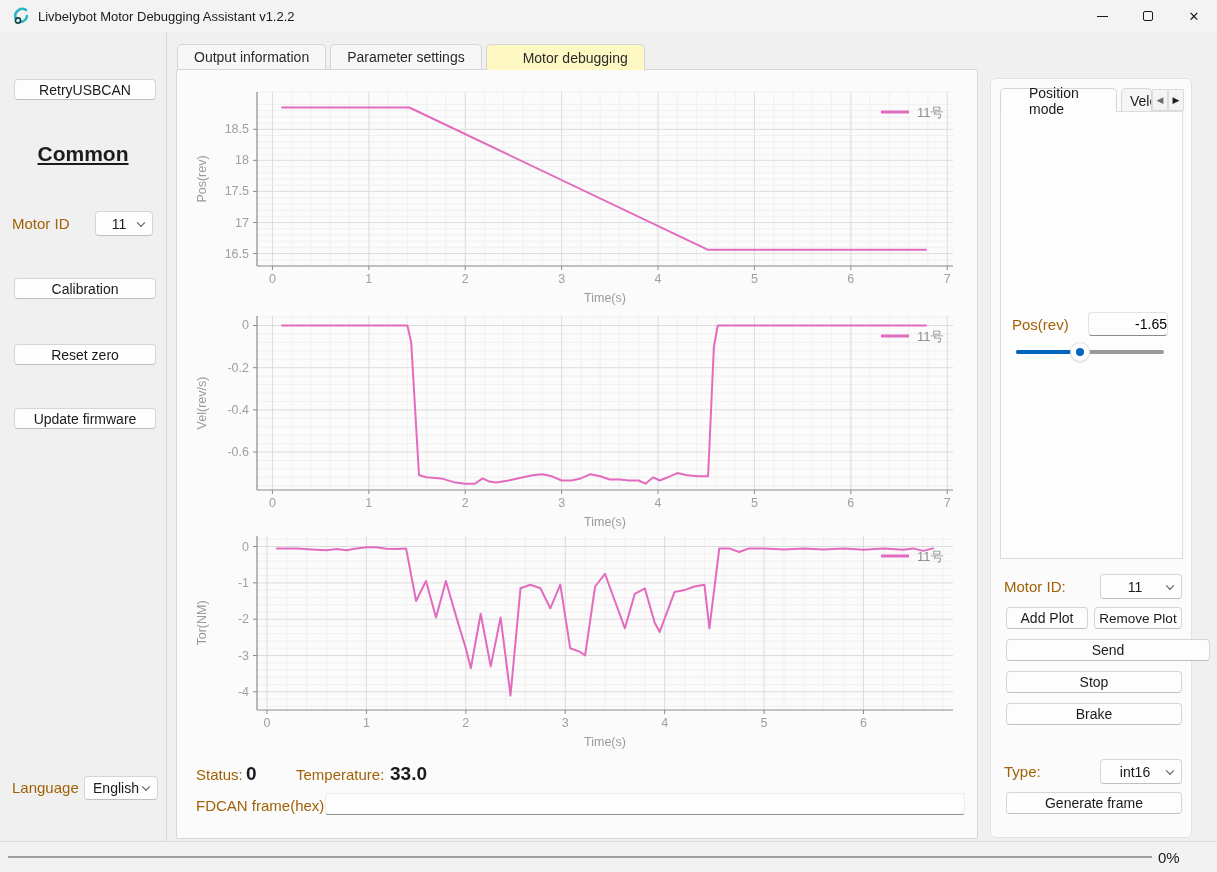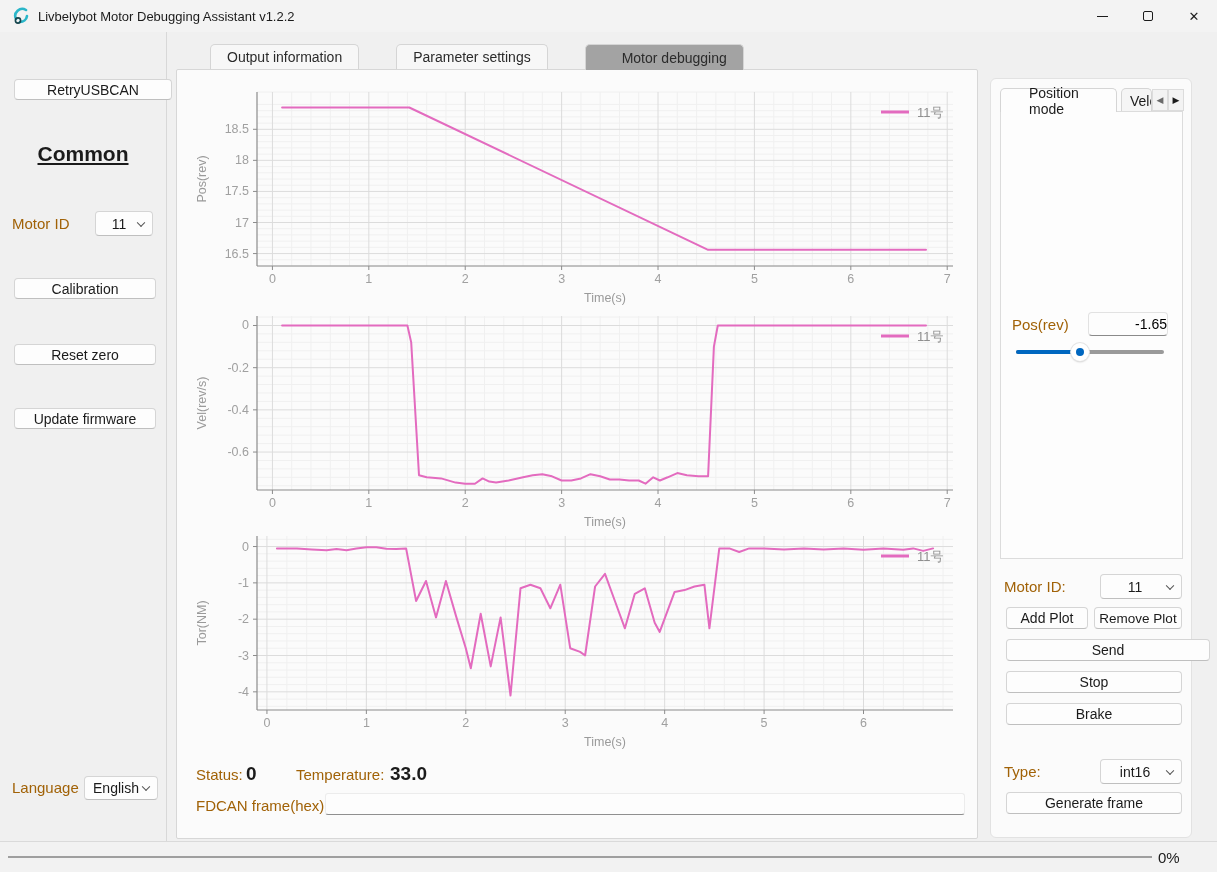--- a/index.html
+++ b/index.html
@@ -22,22 +22,22 @@
   .label15 { font-size:15px; color:#a16207; }
   #common-heading { left:0; top:142px; width:166px; text-align:center; font-size:21px; font-weight:bold; text-decoration:underline; }
   .select { background:#fdfdfd; border:1px solid #d5d5d5; border-bottom-color:#bfbfbf; border-radius:4px;
     font-size:14px; display:flex; align-items:center; justify-content:center; position:absolute; }
   .chevron { position:absolute; right:8px; top:50%; width:6px; height:6px; border-right:1.3px solid #555;
     border-bottom:1.3px solid #555; transform:translateY(-70%) rotate(45deg); }
 
   
   .tabbar { left:177px; top:44px; height:26px; display:flex; gap:4px; }
   .tab { padding:0 16px; height:25px; display:flex; align-items:center; font-size:14px; color:#2b2b2b;
-    background:#f7f7f7; border:1px solid #d5d5d5; border-bottom:none; border-radius:5px 5px 0 0;margin-left:33px; }
-  .tab.active { background:#a3a3a3; height:26px; position:relative; z-index:3;padding-left:36px; }
+    background:#f7f7f7; border:1px solid #d5d5d5; border-bottom:none; border-radius:5px 5px 0 0; }
+  .tab.active { background:#fef9c3; height:26px; position:relative; z-index:3;padding-left:36px; }
   #pane-main { left:176px; top:69px; width:802px; height:770px; background:#fbfbfb; border:1px solid #d7d7d7; border-radius:2px; }
   svg.chart { position:absolute; left:186px; width:782px; height:226px; }
 
   
   .big-val { font-size:19px; font-weight:bold; }
   #fdcan-input { left:325px; top:793px; width:640px; height:22px; background:#fdfdfd;
     border:1px solid #ececec; border-bottom:1px solid #8f8f8f; border-radius:3px; font-size:13px; padding:0 6px; }
 
   
   #right-card { left:990px; top:78px; width:202px; height:760px; background:#fbfbfb; border:1px solid #e2e2e2; border-radius:6px; }
@@ -80,21 +80,21 @@
     </div>
     <div class="abs win-btn" style="left:1125px;">
       <span class="max-glyph"></span>
     </div>
     <div class="abs win-btn" style="left:1171px;">
       <span>✕</span>
     </div>
   </div>
 
   <div class="abs" id="sidebar-border"></div>
-  <div class="abs btn" style="left:14px; top:79px; width:158px; height:21px;">RetryUSBCAN</div>
+  <div class="abs btn" style="left:14px; top:79px; width:142px; height:21px;">RetryUSBCAN</div>
   <div class="abs" id="common-heading">Common</div>
   <div class="abs label15" style="left:12px; top:215px;">Motor ID</div>
   <div class="select" style="left:95px; top:211px; width:58px; height:25px;">
     <span style="margin-right:10px;">11</span>
     <span class="chevron"></span>
   </div>
   <div class="abs btn" style="left:14px; top:278px; width:142px; height:21px;">Calibration</div>
   <div class="abs btn" style="left:14px; top:344px; width:142px; height:21px;">Reset zero</div>
   <div class="abs btn" style="left:14px; top:408px; width:142px; height:21px;">Update firmware</div>
   <div class="abs label15" style="left:12px; top:779px;">Language</div>

